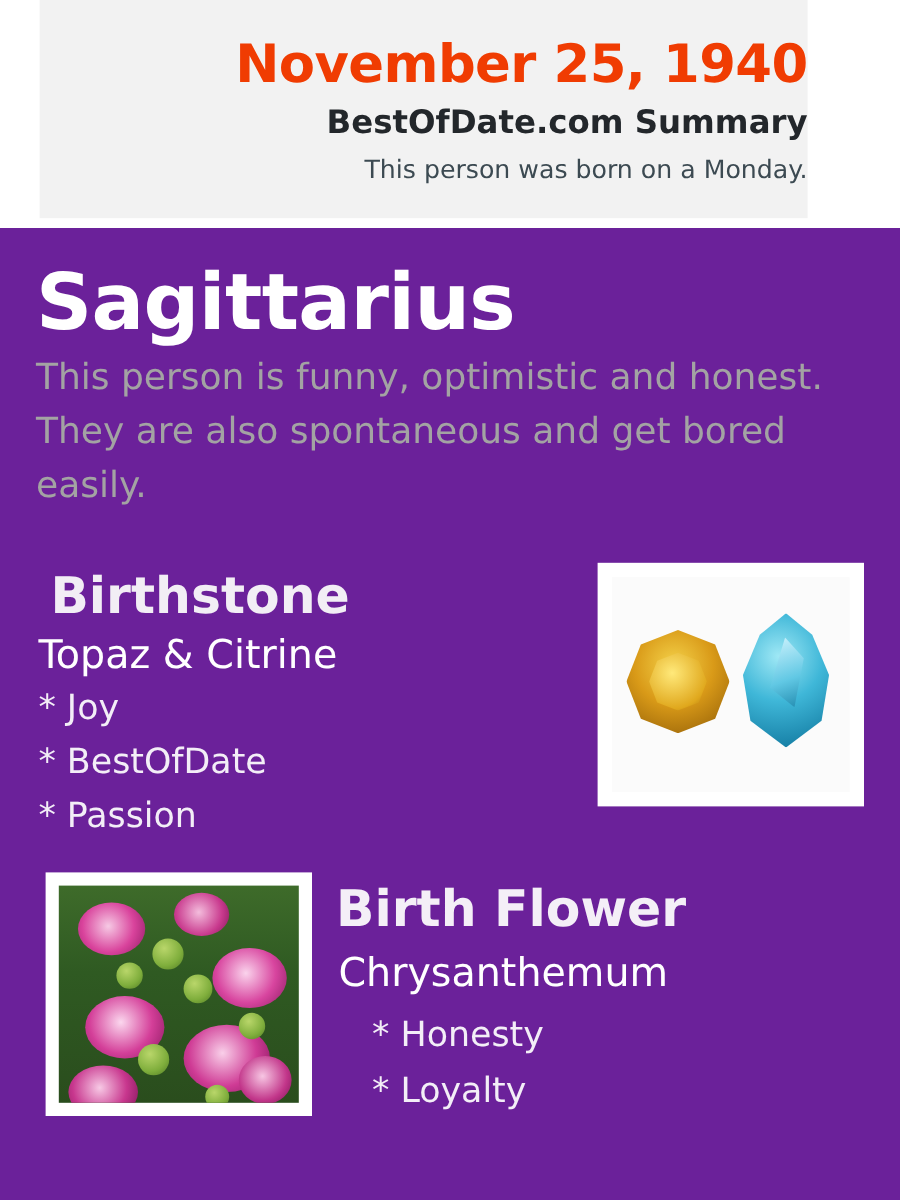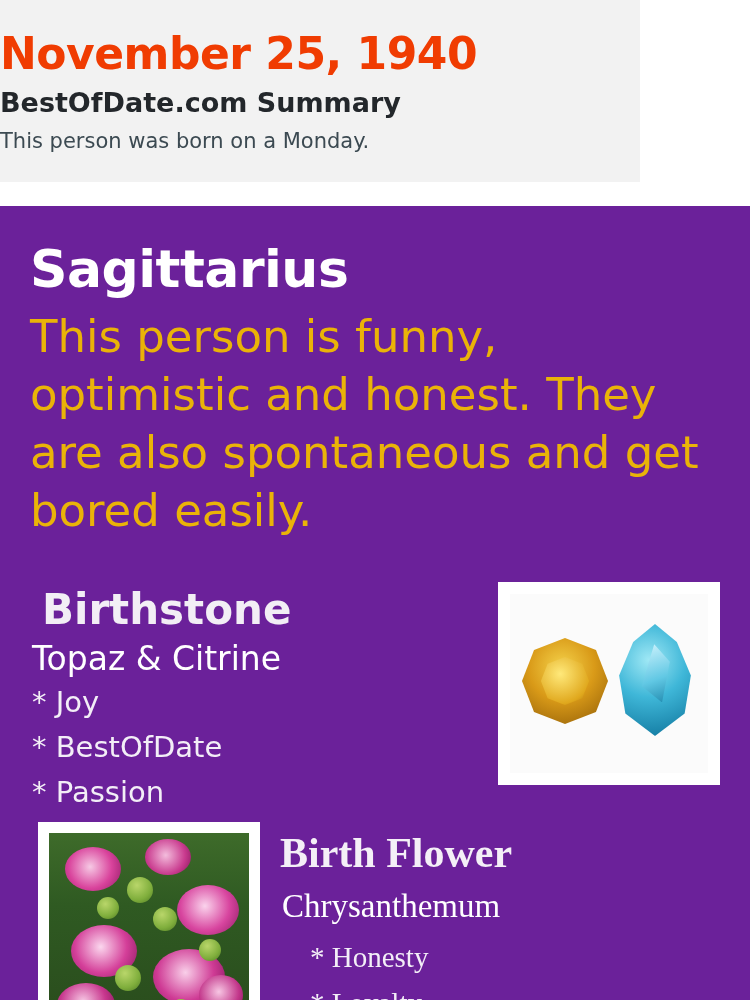--- a/index.html
+++ b/index.html
@@ -9,22 +9,23 @@
     font-family: "DejaVu Sans", sans-serif;
     background: #ffffff;
     overflow: hidden;
   }
 
   
   .header {
     width: 640px;
     height: 182px;
     background: #f2f2f2;
-    text-align: left;
+    text-align: right;
     padding-top: 26px;
+    margin-left: 33px;
   }
   .header-date {
     font-size: 44px;
     font-weight: bold;
     color: #f03c02;
     letter-spacing: -0.5px;
     line-height: 56px;
   }
   .header-sub {
     font-size: 27px;
@@ -46,32 +47,31 @@
   
   .panel {
     width: 750px;
     height: 810px;
     background: #6b219a;
     position: relative;
     padding: 0 30px;
   }
 
   .zodiac-title {
-    font-size: 52px;
+    font-size: 65px;
     font-weight: bold;
     color: #ffffff;
     padding-top: 30px;
     line-height: 66px;
     letter-spacing: -0.5px;
-    margin-top: 16px;
   }
   .zodiac-desc {
-    font-size: 45px;
-    color: #eab308;
-    line-height: 58px;
+    font-size: 30px;
+    color: #a3a3a3;
+    line-height: 45px;
     padding-top: 6px;
     max-width: 700px;
   }
 
   
   .stone-block {
     position: relative;
     margin-top: 42px;
     height: 240px;
   }
@@ -143,22 +143,22 @@
     position: absolute;
     left: 24%; top: 18%;
     width: 50%; height: 52%;
     background: linear-gradient(160deg, #d6f6ff 0%, #61c8e4 60%, #1e88ad 100%);
     clip-path: polygon(50% 0%, 90% 30%, 70% 100%, 18% 72%);
   }
 
   
   .flower-block {
     position: relative;
+    margin-top: 18px;
     height: 230px;
-    font-family: Liberation Serif, serif;
   }
   .flower-photo {
     position: absolute;
     left: 8px;
     top: 0px;
     width: 222px;
     height: 203px;
     background: #ffffff;
     padding: 11px;
   }

